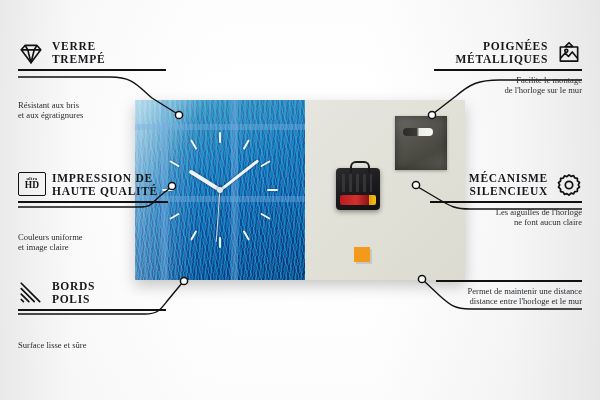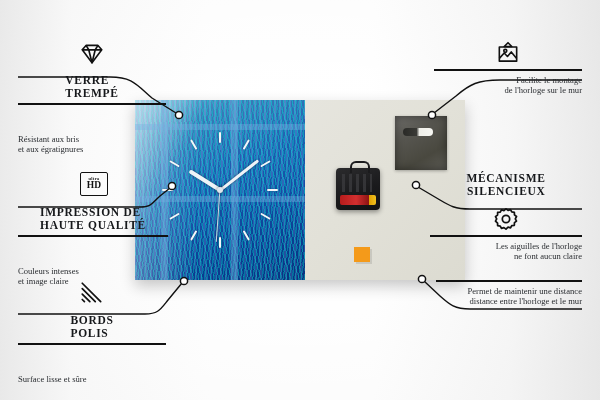--- a/index.html
+++ b/index.html
@@ -64,21 +64,21 @@
     border:2px solid #1b1b1d;border-bottom:none;border-radius:6px 6px 0 0;}
   .mechanism .battery{position:absolute;left:4px;bottom:5px;width:36px;height:10px;border-radius:2px;
     background:linear-gradient(90deg,#b71c1c 0%,#d32f2f 45%,#8d1414 80%,#e0a000 80%,#f0c020 100%);}
   .mechanism .dots{position:absolute;left:6px;top:6px;width:30px;height:18px;
     background:repeating-linear-gradient(90deg,#3a3a3d 0 3px,transparent 3px 7px);opacity:.8;}
   .spacer{position:absolute;left:49px;top:147px;width:16px;height:15px;background:#f49a1a;
     box-shadow:2px 2px 0 rgba(0,0,0,.10);}
 
   
   .callout{position:absolute;z-index:5;}
-  .co-head{display:flex;align-items:center;gap:8px;flex-direction:column;}
+  .co-head{display:flex;align-items:center;gap:8px;}
   .co-title{font-weight:bold;font-size:11.5px;letter-spacing:.7px;color:#16181b;
     line-height:13px;text-transform:uppercase;white-space:pre-line;}
   .co-rule{height:1.5px;background:#111;margin:3px 0 4px;}
   .co-sub{font-size:8.6px;line-height:10.4px;color:#2a2d31;white-space:pre-line;}
   .left .co-head{justify-content:flex-start;}
   .left .co-title{text-align:left;}
   .left .co-sub{text-align:left;margin-top:29px;}
   .right .co-head{justify-content:flex-end;}
   .right .co-title{text-align:right;}
   .right .co-sub{text-align:right;}
@@ -181,21 +181,21 @@
       <span class="ico">
         <span class="hdbox">
           <span class="u">ultra</span>
           <span class="h">HD</span>
         </span>
       </span>
       <span class="co-title">IMPRESSION DE
 HAUTE QUALITÉ</span>
     </div>
     <div class="co-rule"></div>
-    <div class="co-sub">Couleurs intenses
+    <div class="co-sub">Couleurs uniforme
 et image claire</div>
   </div>
 
   <div class="callout left" style="left:18px;top:280px;width:148px">
     <div class="co-head">
       <span class="ico">
         <svg viewBox="0 0 24 24" fill="none" stroke="currentColor" stroke-width="1.6" stroke-linecap="round">
           <path d="M3 3L20 20"></path>
             <path d="M3 8L15 20"></path>
             <path d="M3 13L10 20"></path>
@@ -204,20 +204,22 @@
       </span>
       <span class="co-title">BORDS
 POLIS</span>
     </div>
     <div class="co-rule"></div>
     <div class="co-sub">Surface lisse et sûre</div>
   </div>
 
   <div class="callout right" style="left:434px;top:40px;width:148px">
     <div class="co-head">
+      <span class="co-title">POIGNÉES
+MÉTALLIQUES</span>
       <span class="ico">
         <svg viewBox="0 0 24 24" fill="none" stroke="currentColor" stroke-width="1.5" stroke-linejoin="round">
           <path d="M12 2.5L8.5 6h7z"></path>
             <rect x="4" y="6.5" width="16" height="13"></rect>
           <path d="M4 17l4.5-5 3 3.2L15 11l5 6"></path>
             <circle cx="9.5" cy="10" r="1.4"></circle>
         </svg>
       </span>
     </div>
     <div class="co-rule"></div>

